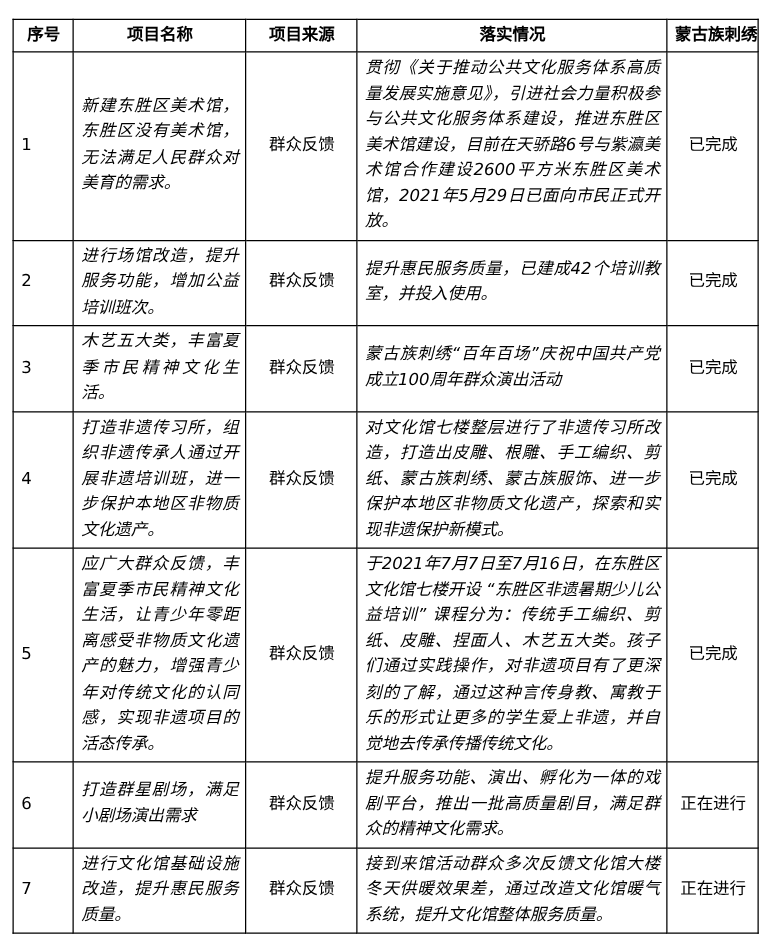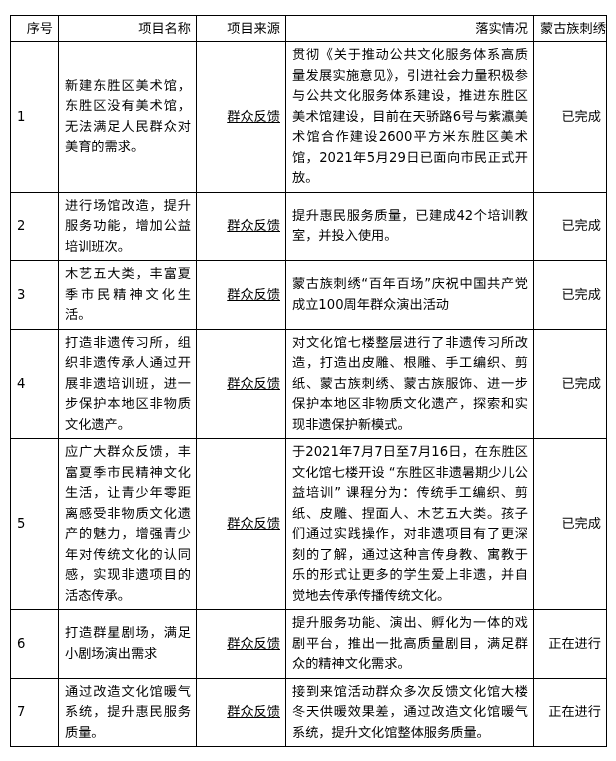--- a/index.html
+++ b/index.html
@@ -39,54 +39,55 @@
   table.impl-table td {
     border: 1px solid #000000;
     vertical-align: middle;
     padding: 3px 5px 3px 6px;
     font-size: 13.2px;
     line-height: 20.5px;
     word-break: break-all;
     overflow-wrap: anywhere;
   }
   table.impl-table thead th {
-    font-weight: normal;
-    text-align: right;
+    font-weight: bold;
+    text-align: center;
     height: 23px;
     padding-top: 1px;
     padding-bottom: 1px;
     line-height: 20px;
     white-space: nowrap;
   }
   td.cell-seq {
     text-align: left;
     vertical-align: top;
     padding-top: 4px;
   }
   td.cell-name {
     text-align: justify;
     text-align-last: left;
     vertical-align: top;
     padding-top: 4px;
+    font-style: italic;
   }
   td.cell-source {
-    text-align: right;
+    text-align: center;
     vertical-align: top;
     padding-top: 4px;
     white-space: nowrap;
-    text-decoration: underline;
   }
   td.cell-status {
     text-align: justify;
     text-align-last: left;
     vertical-align: top;
     padding-top: 4px;
+    font-style: italic;
   }
   td.cell-progress {
-    text-align: right;
+    text-align: center;
     vertical-align: middle;
     white-space: nowrap;
     padding-left: 7px;
   }
 </style>
 </head>
 <body>
 
 <div class="sheet">
   <table class="impl-table">
@@ -144,20 +145,20 @@
       </tr>
       <tr>
         <td class="cell-seq">6</td>
         <td class="cell-name">打造群星剧场，满足小剧场演出需求</td>
         <td class="cell-source">群众反馈</td>
         <td class="cell-status">提升服务功能、演出、孵化为一体的戏剧平台，推出一批高质量剧目，满足群众的精神文化需求。</td>
         <td class="cell-progress">正在进行</td>
       </tr>
       <tr>
         <td class="cell-seq">7</td>
-        <td class="cell-name">通过改造文化馆暖气系统，提升惠民服务质量。</td>
+        <td class="cell-name">进行文化馆基础设施改造，提升惠民服务质量。</td>
         <td class="cell-source">群众反馈</td>
         <td class="cell-status">接到来馆活动群众多次反馈文化馆大楼冬天供暖效果差，通过改造文化馆暖气系统，提升文化馆整体服务质量。</td>
         <td class="cell-progress">正在进行</td>
       </tr>
     </tbody>
   </table>
 </div>
 
 </body></html>

